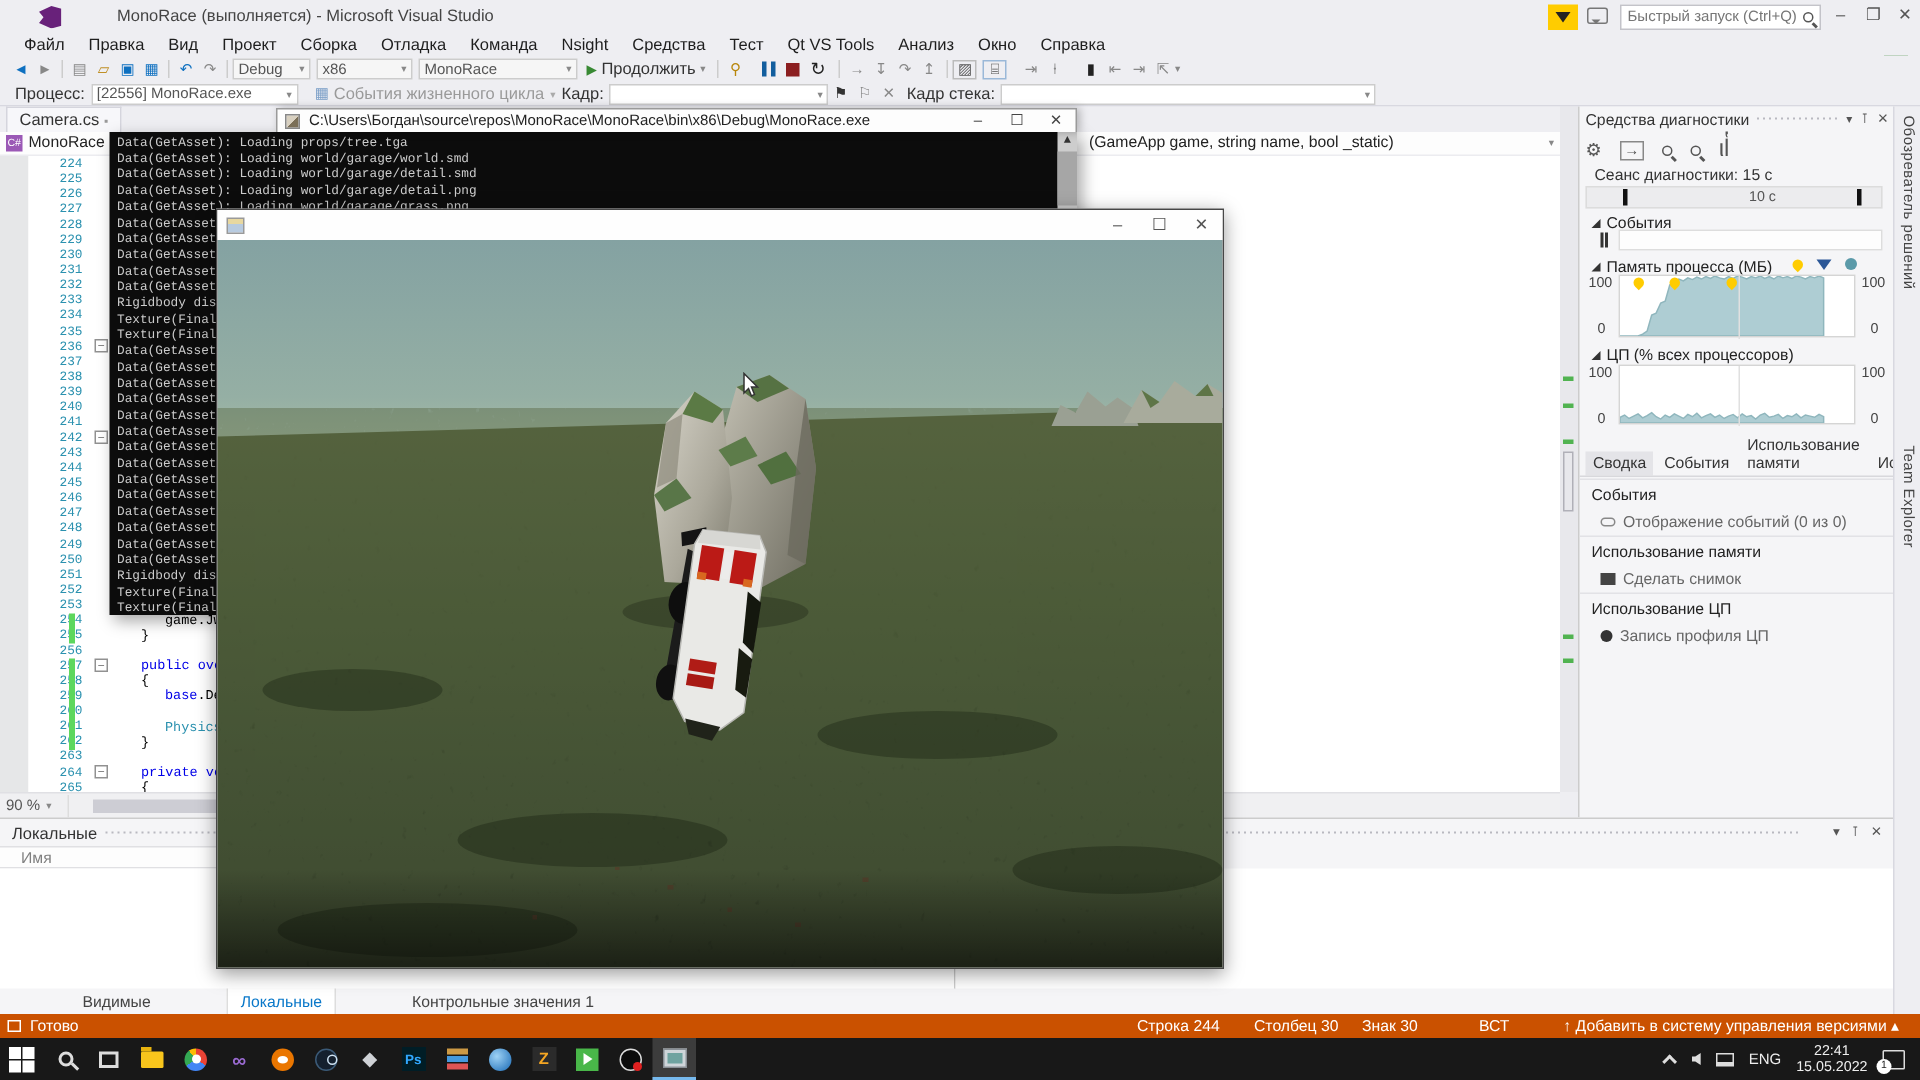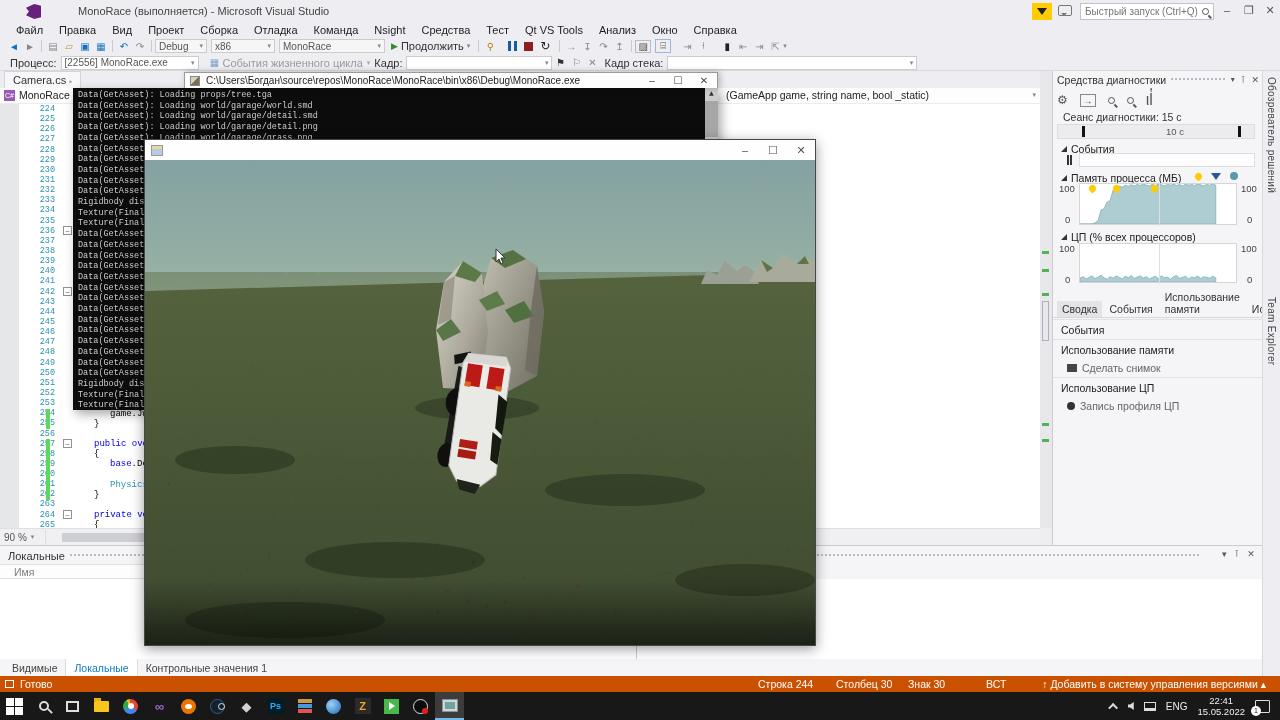--- a/index.html
+++ b/index.html
@@ -101,21 +101,21 @@
   .vtab { position:absolute; left:3px; writing-mode:vertical-rl; font-size:10px; color:#444; letter-spacing:.3px; }
 
   
   #bottom-panel { left:0; top:545px; width:1262px; height:131px; background:#f5f5f7; border-top:1px solid #ccc; }
   .pane-hdr { position:absolute; top:2px; height:15px; display:flex; align-items:center; font-size:11px; color:#333; }
   .pane-btns { position:absolute; top:3px; color:#555; font-size:9px; display:flex; gap:8px; }
   .col-hdr { position:absolute; top:18px; height:15px; border-top:1px solid #e0e0e3; border-bottom:1px solid #e0e0e3; background:#fdfdfd; color:#808080; font-size:10.5px; display:flex; align-items:center; }
   .pane-body { position:absolute; top:33px; background:#fff; }
   #pane-divider { left:636px; top:0; width:1px; height:113px; background:#ccc; }
   .tabrow { position:absolute; top:113px; height:18px; display:flex; font-size:10.5px; color:#444; }
-  .tabrow .btab { padding:3px 8px 0 8px; }
+  .tabrow .btab { padding:3px 8px 0 8px;margin-left:43px; }
   .tabrow .btab.active { background:#fff; color:#0a78c9; border:1px solid #ddd; border-top:0; }
   .tabrow .btab.activetop { background:#fff; color:#333; border:1px solid #ddd; border-bottom:0; }
 
   
   #statusbar { left:0; top:676px; width:1280px; height:16px; background:#ca5100; color:#fff; font-size:10.5px; }
   #statusbar .s-item { position:absolute; top:2px; }
   #ready-icon { left:5px; top:4px; width:9px; height:8px; border:1px solid #fff; }
 
   
   #taskbar { left:0; top:692px; width:1280px; height:28px; background:#181818; display:flex; align-items:center; }
@@ -445,20 +445,24 @@
   <div id="diag-tabs" class="abs">
       <span class="dtab active">Сводка</span>
       <span class="dtab">События</span>
       <span class="dtab">Использование памяти</span>
       <span class="dtab">Ис</span>
       <span class="nav-arrows">◂ ▸</span>
     </div>
   <div class="abs" style="left:0;top:246px;width:210px;height:1px;background:#d8d8dc"></div>
   <div id="diag-summary" class="abs">
       <div class="hdr"><span>События</span></div>
+      <div class="item">
+        <span class="ic-link"></span>
+        <span>Отображение событий (0 из 0)</span>
+      </div>
       <div class="hdr"><span>Использование памяти</span></div>
       <div class="item">
         <span class="ic-cam"></span>
         <span>Сделать снимок</span>
       </div>
       <div class="hdr"><span>Использование ЦП</span></div>
       <div class="item">
         <span class="ic-rec"></span>
         <span>Запись профиля ЦП</span>
       </div>

